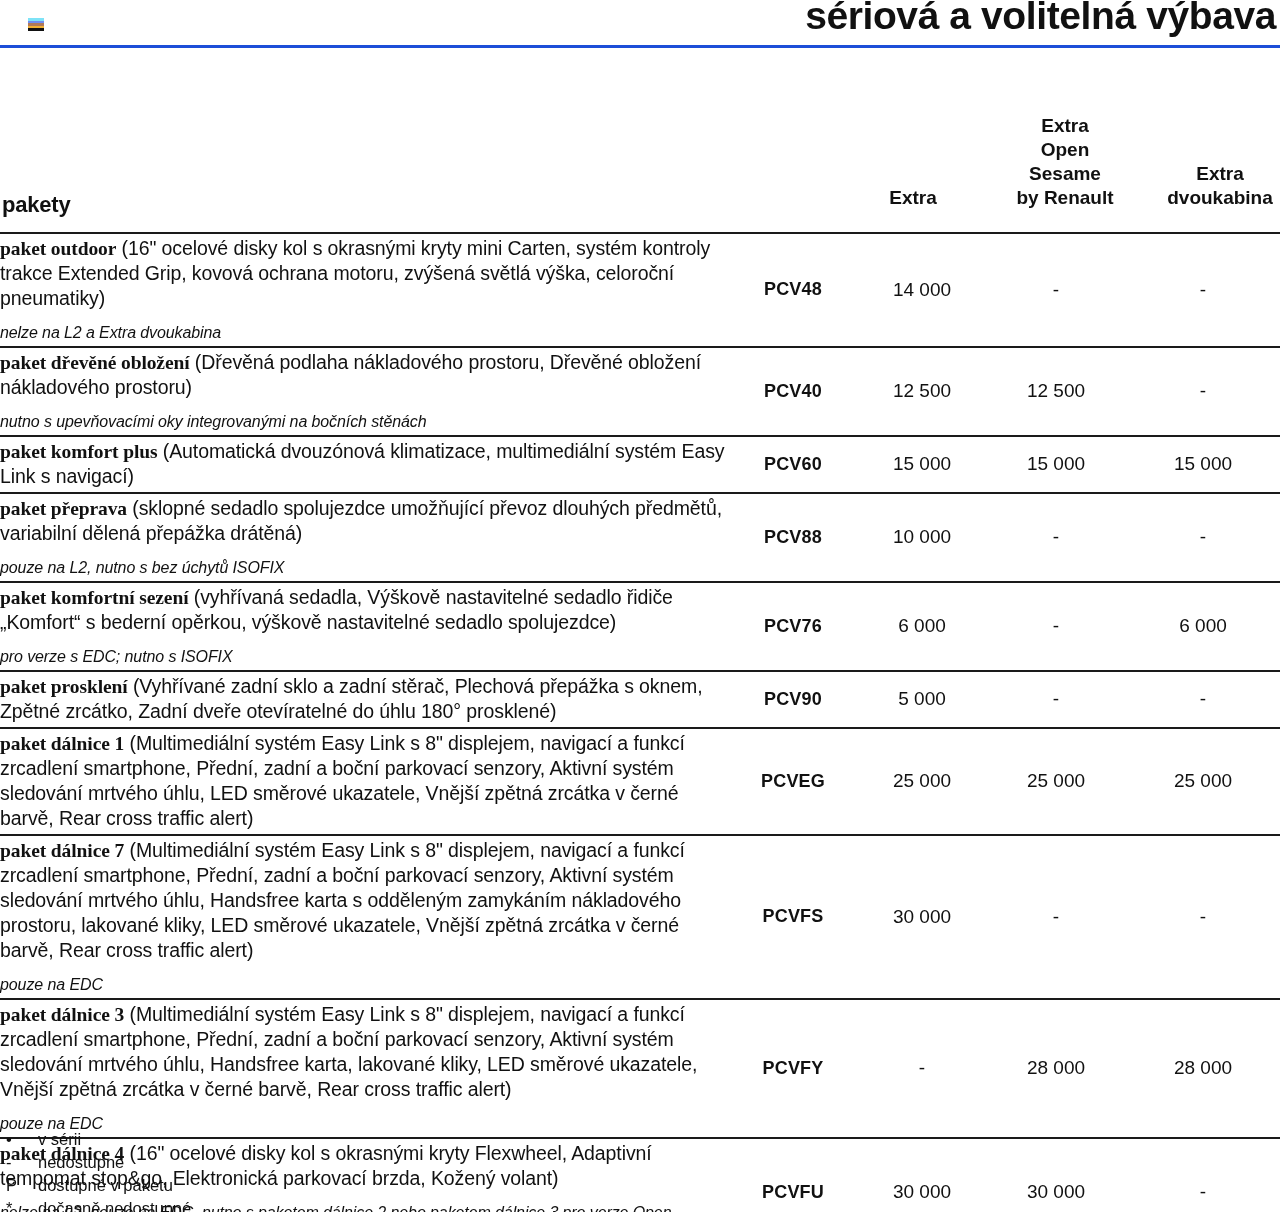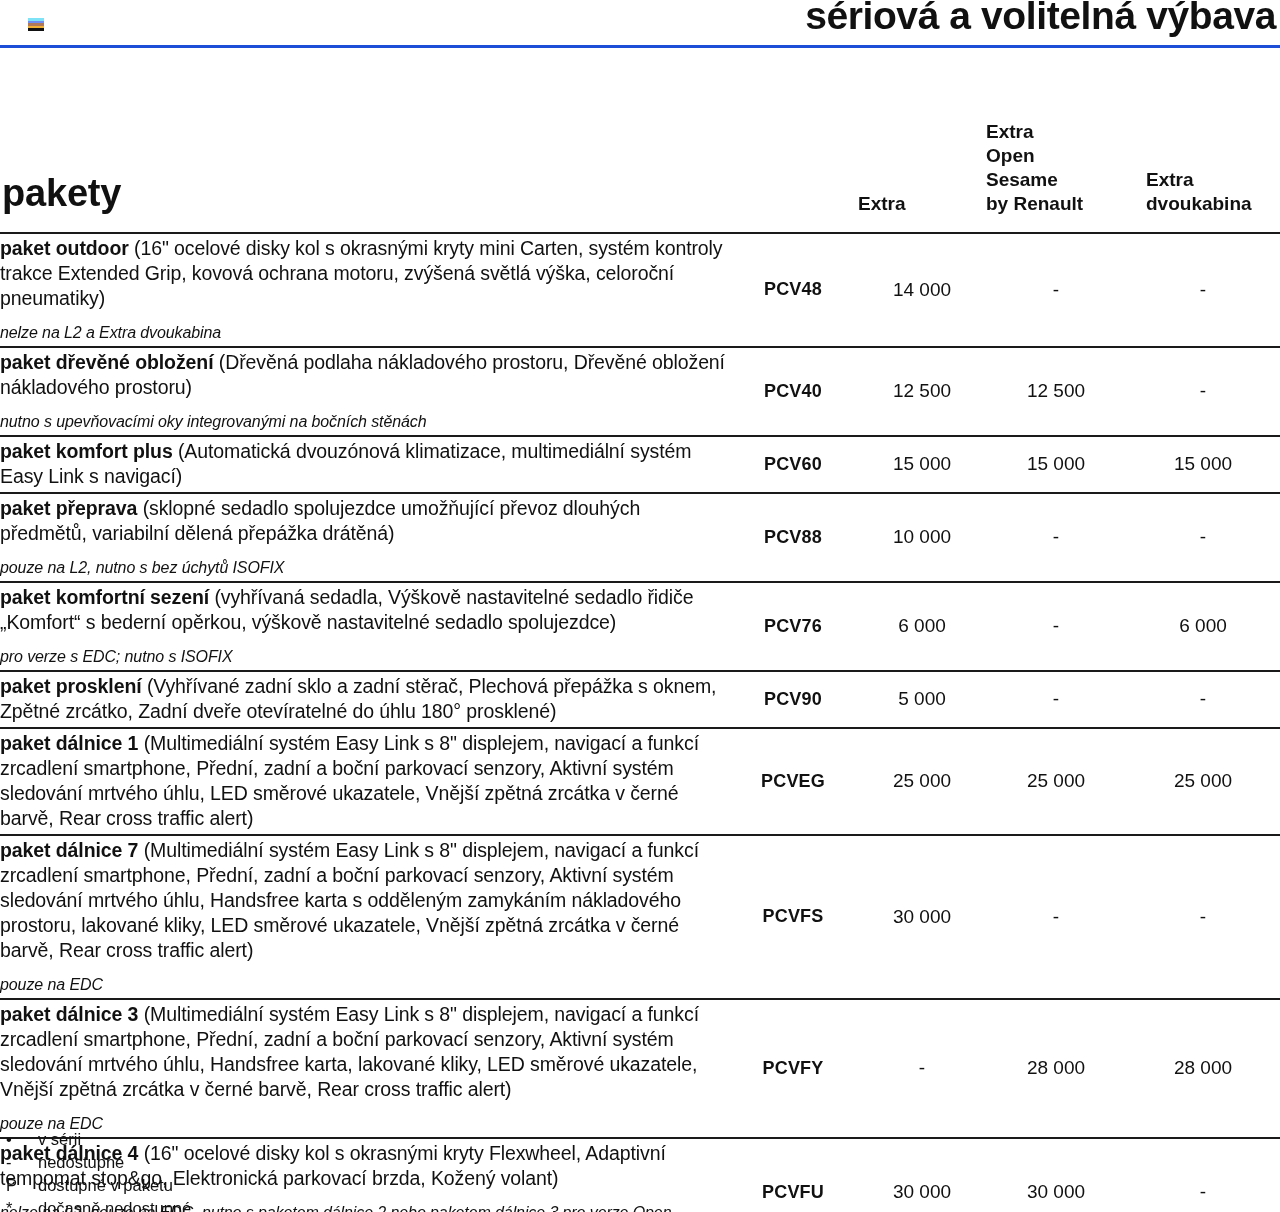--- a/index.html
+++ b/index.html
@@ -56,35 +56,36 @@
   
   .colhead {
     position: absolute;
     top: 92px;
     left: 728px;
     right: 0;
     height: 130px;
   }
   .colhead .ch {
     position: absolute;
-    bottom: 6px;
+    bottom: 12px;
+    text-align: center;
     font-size: 19px;
     font-weight: 700;
     line-height: 24px;
     white-space: pre-line;
   }
   .ch-extra      { left: 130px;  width: 110px; }
   .ch-sesame     { left: 258px;  width: 158px; }
   .ch-dvou       { left: 418px;  width: 148px; }
 
   .section-title {
     position: absolute;
     left: 2px;
-    top: 172px;
-    font-size: 38px;
+    top: 192px;
+    font-size: 22px;
     font-weight: 700;
     letter-spacing: -0.2px;
   }
 
   
   table.spec {
     position: absolute;
     top: 232px;
     left: 0;
     width: 1280px;
@@ -119,21 +120,21 @@
   td.v1 { width: 128px; }
   td.v2 { width: 140px; }
   td.v3 { width: 154px; }
 
   .desc p {
     margin: 0;
     font-size: 19.5px;
     line-height: 25px;
     letter-spacing: -0.1px;
   }
-  .desc p b { font-weight: 700; }
+  .desc p b { font-weight: 700; font-family: Liberation Serif, serif; }
   .desc .note {
     font-size: 16px;
     font-style: italic;
     line-height: 20px;
     margin-top: 12px;
     letter-spacing: -0.1px;
   }
 
   
   .legend {

